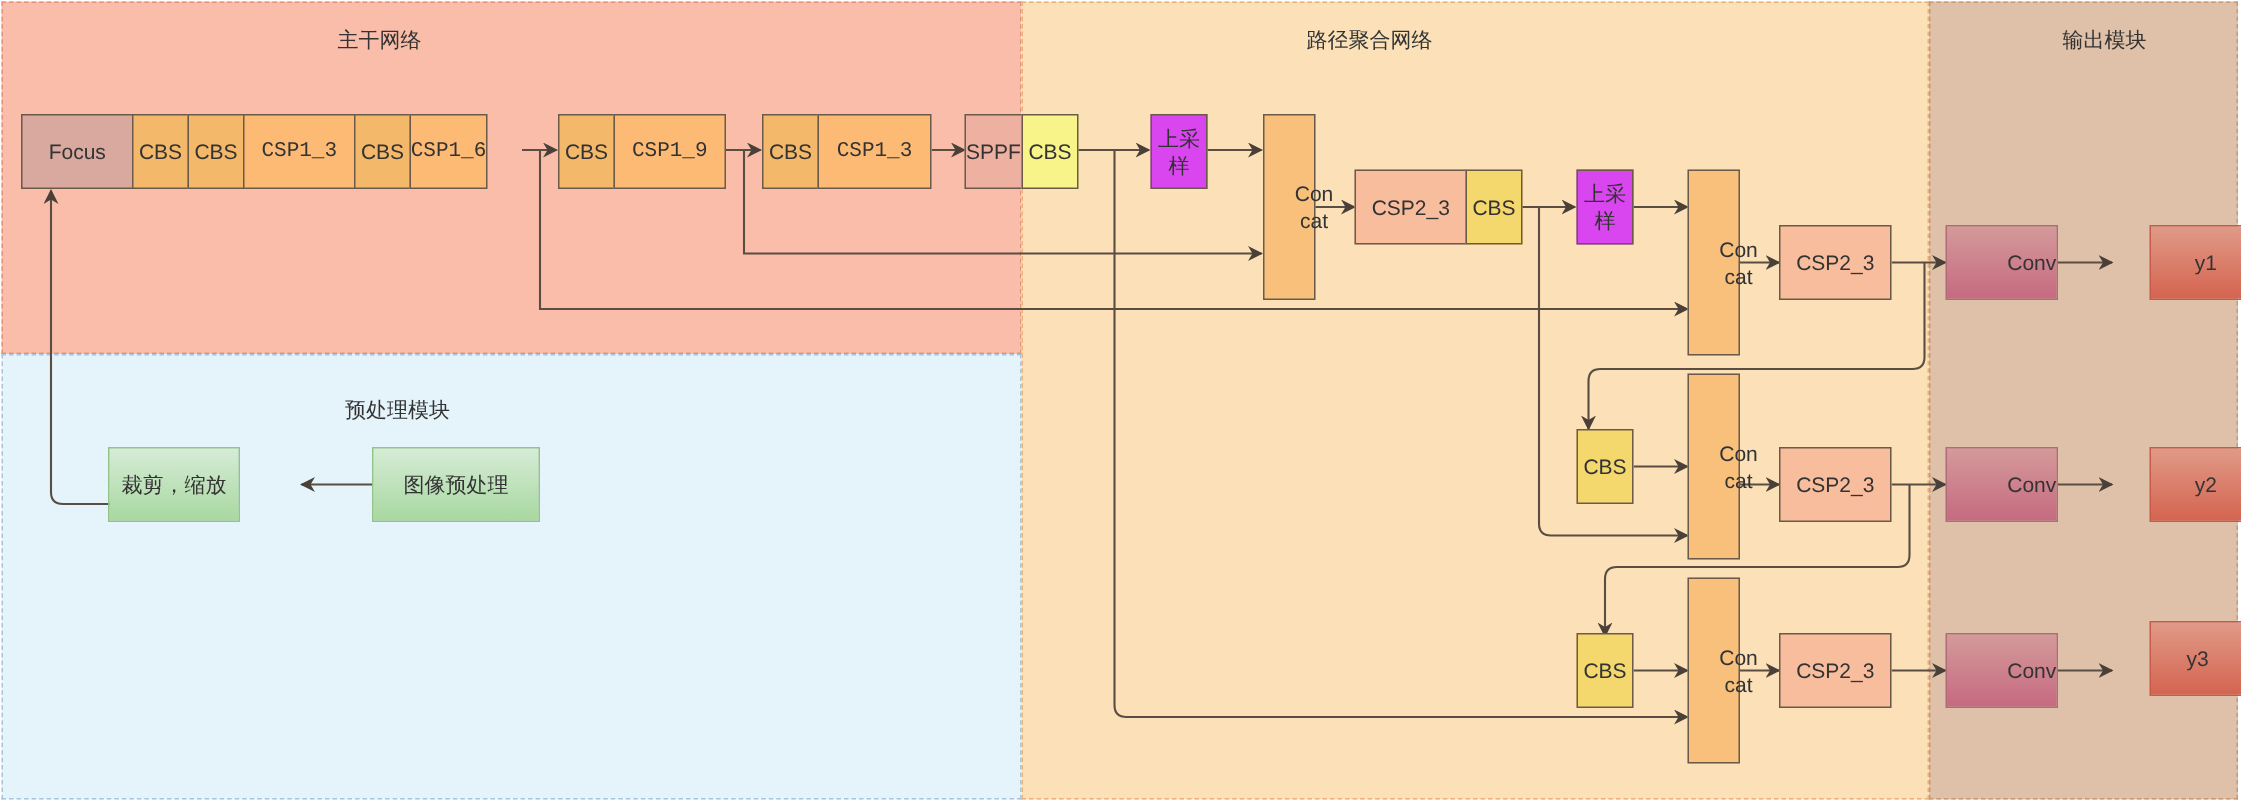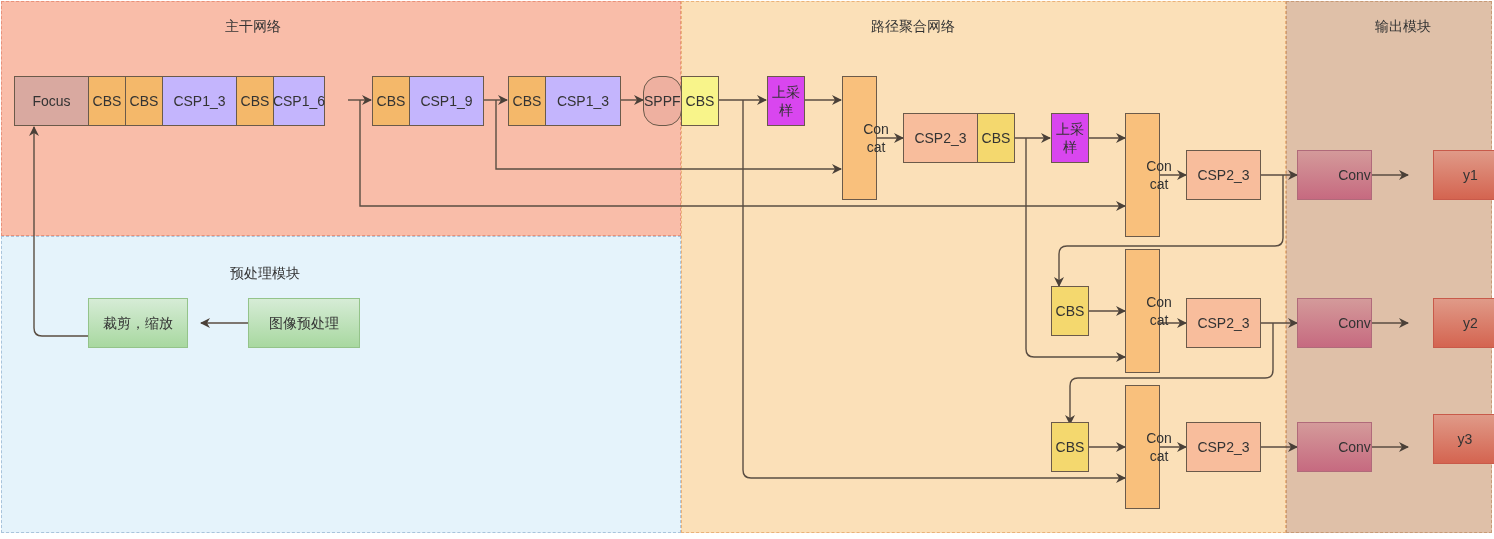--- a/index.html
+++ b/index.html
@@ -9,22 +9,22 @@
   #r-backbone { left:1px; top:1px; width:680px; height:235px; background:#f9bda9; border:1.5px dashed #e8917a; }
   #r-pre { left:1px; top:236px; width:680px; height:297px; background:#e5f3fb; border:1.5px dashed #a9c4dc; }
   #r-neck { left:681px; top:1px; width:605px; height:532px; background:#fbe0b8; border:1.5px dashed #eab27a; }
   #r-out { left:1286px; top:1px; width:206px; height:532px; background:#dfc0a8; border:1.5px dashed #c79a76; }
   .rtitle { position:absolute; font-size:14px; color:#333; text-align:center; white-space:nowrap; }
   .box { position:absolute; box-sizing:border-box; border:1.3px solid #6b5a4a; display:flex;
          align-items:center; justify-content:center; font-size:14px; color:#333; text-align:center;
          line-height:18px; white-space:nowrap; }
   .focus { background:#d9a9a0; }
   .cbs-o { background:#f4b86a; }
-  .csp1 { background:#c4b5fd; }
-  .sppf { background:#eeb0a0;border-radius:16px; }
+  .csp1 { background:#fdba74;font-family:Liberation Mono, monospace; }
+  .sppf { background:#eeb0a0; }
   .cbs-y { background:#f8f48a; }
   .cbs-g { background:#f4d86e; }
   .up { background:#d946ef; }
   .concat { background:#f9c07c; white-space:normal;padding-left:33px; }
   .csp2 { background:#f8bd9c; }
   .conv { background:linear-gradient(#d49a9a,#c66a80); border-color:#b06a7a;padding-left:40px; }
   .yout { background:linear-gradient(#e09a88,#d46450); border-color:#c85a4a;margin-left:24px; }
   .green { background:linear-gradient(#d6ecd6,#a8d8a0); border-color:#94c38a; }
   svg#wires { position:absolute; left:0; top:0; }
 </style>
@@ -132,14 +132,14 @@
 <div class="box concat" style="left:1125px;top:385px;width:25px;height:124px;">Con cat</div>
 <div class="box csp2" style="left:1186px;top:422px;width:75px;height:50px;">CSP2_3</div>
 
 <div class="box conv" style="left:1297px;top:150px;width:75px;height:50px;">Conv</div>
 <div class="box yout" style="left:1409px;top:150px;width:75px;height:50px;">y1</div>
 <div class="box conv" style="left:1297px;top:298px;width:75px;height:50px;">Conv</div>
 <div class="box yout" style="left:1409px;top:298px;width:75px;height:50px;">y2</div>
 <div class="box conv" style="left:1297px;top:422px;width:75px;height:50px;">Conv</div>
 <div class="box yout" style="left:1409px;top:414px;width:64px;height:50px;">y3</div>
 
-<div class="box green" style="left:88px;top:298px;width:100px;height:50px;">裁剪，缩放</div>
+<div class="box green" style="left:72px;top:298px;width:88px;height:50px;">裁剪，缩放</div>
 <div class="box green" style="left:248px;top:298px;width:112px;height:50px;">图像预处理</div>
 
 </body></html>

